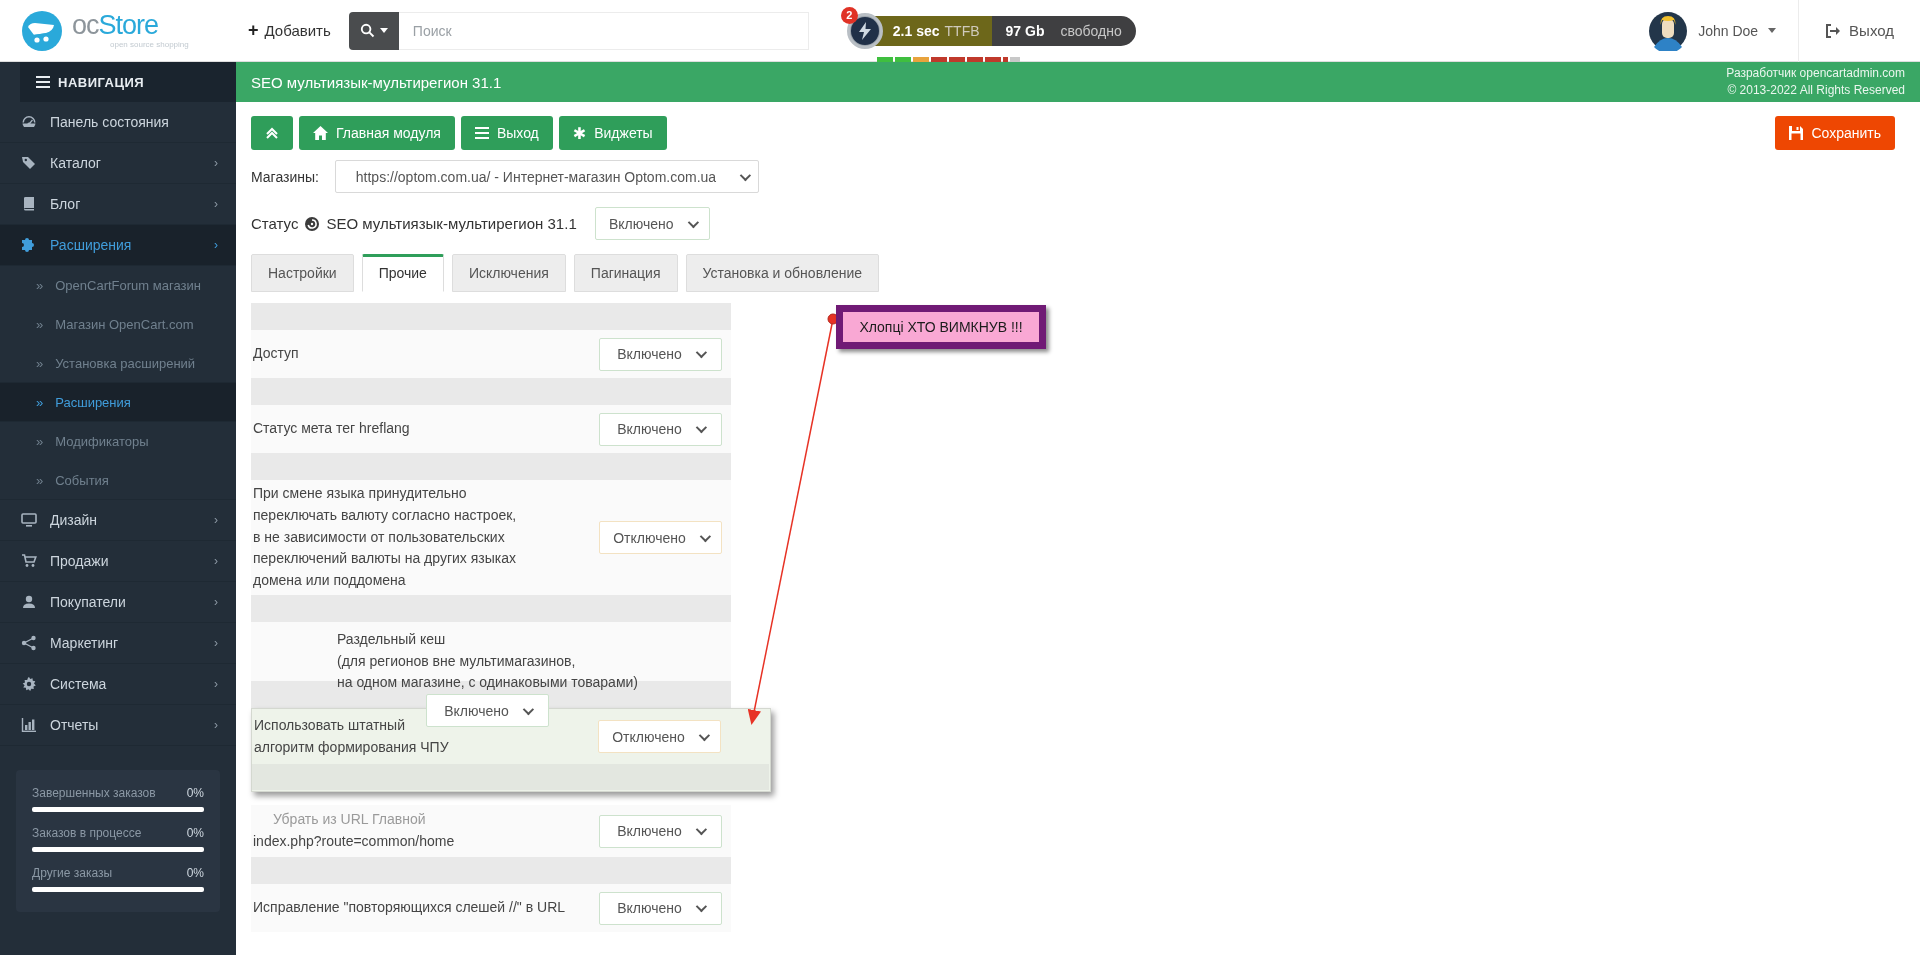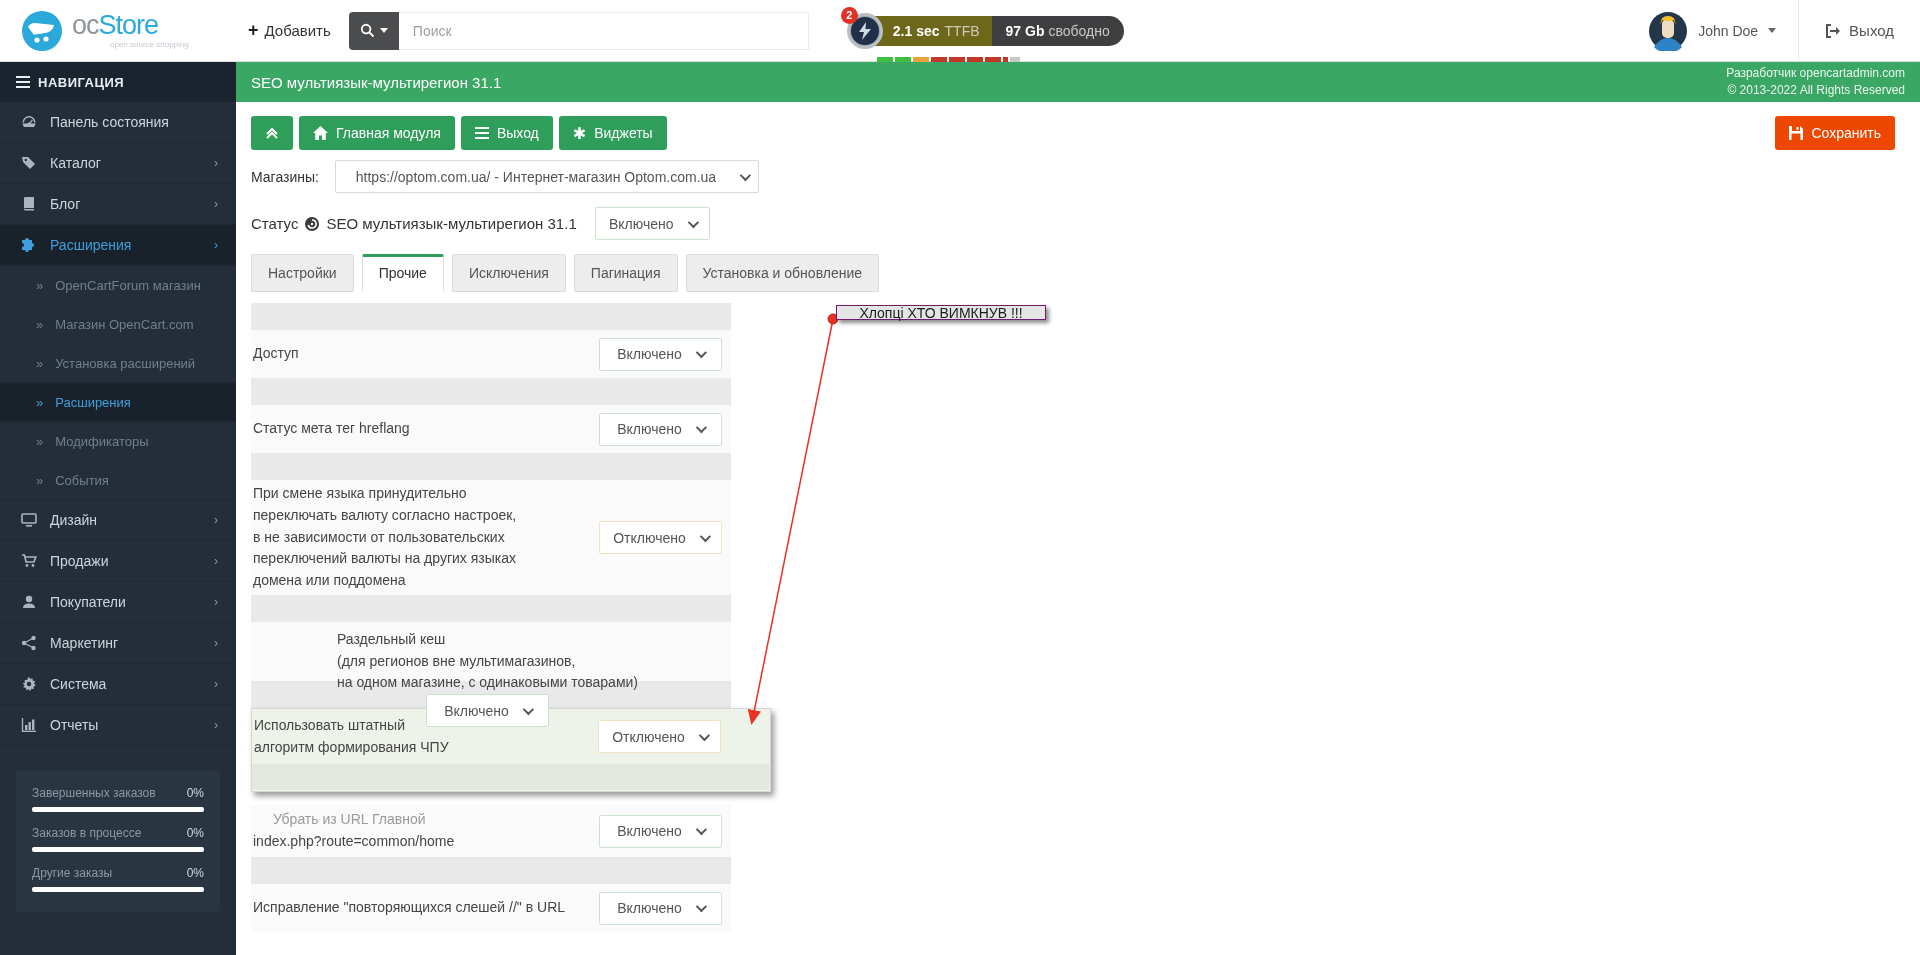--- a/index.html
+++ b/index.html
@@ -19,41 +19,41 @@
   .search-input { width:410px; border:1px solid #ececec; border-left:none; padding:0 14px; font-size:14px; color:#555; outline:none; }
   .search-input::placeholder { color:#9aa0a5; }
   .caret-down { width:0; height:0; border-left:4px solid transparent; border-right:4px solid transparent; border-top:5px solid #fff; }
 
   .perf-widget { position:relative; margin-left:38px; display:flex; align-items:center; }
   .perf-circle { position:relative; z-index:2; width:36px; height:36px; border-radius:50%; background:#9aa3ab; border:3px solid #b9bfc5; display:flex; align-items:center; justify-content:center; }
   .perf-circle-inner { width:28px; height:28px; border-radius:50%; background:#203048; display:flex; align-items:center; justify-content:center; }
   .perf-badge { position:absolute; top:-6px; left:-6px; z-index:3; background:#e03226; color:#fff; font-size:11px; font-weight:bold; width:17px; height:17px; border-radius:50%; display:flex; align-items:center; justify-content:center; }
   .perf-pill { display:flex; margin-left:-14px; height:30px; border-radius:0 15px 15px 0; overflow:hidden; font-size:14px; }
   .perf-ttfb { background:#6d671a; color:#fff; display:flex; align-items:center; padding:0 12px 0 24px; gap:5px; }
-  .perf-disk { background:#3f3f41; color:#fff; display:flex; align-items:center; padding:0 14px; gap:4px; }
+  .perf-disk { background:#3f3f41; color:#fff; display:flex; align-items:center; padding:0 14px; gap:16px; }
   .perf-dim { color:#cfcabc; font-weight:normal; }
   .perf-dim2 { color:#c8c8c8; font-weight:normal; }
   .perf-bold { font-weight:bold; }
   .perf-segments { position:absolute; top:44px; left:30px; display:flex; gap:2px; }
   .perf-seg { height:5px; }
 
   .nav-right { margin-left:auto; display:flex; align-items:center; height:100%; }
   .user-box { display:flex; align-items:center; gap:10px; padding:0 22px; cursor:pointer; }
   .user-name { color:#555; font-size:14px; }
   .user-caret { width:0; height:0; border-left:4px solid transparent; border-right:4px solid transparent; border-top:5px solid #666; }
   .nav-divider { width:1px; height:62px; background:#ececec; }
   .logout-box { display:flex; align-items:center; gap:8px; padding:0 26px; color:#555; font-size:15px; cursor:pointer; }
 
   
   .shell { display:flex; height:893px; }
   .sidebar { width:236px; background:#232e39; flex-shrink:0; display:flex; flex-direction:column; }
   .main { flex:1; position:relative; }
 
   
-  .nav-title { height:40px; background:#1a242e; color:#e8edf1; font-size:13px; font-weight:bold; letter-spacing:.5px; display:flex; align-items:center; gap:8px; padding-left:16px; }
+  .nav-title { height:40px; background:#1a242e; color:#e8edf1; font-size:13px; font-weight:bold; letter-spacing:.5px; display:flex; align-items:center; gap:8px; padding-left:16px;margin-left:20px; }
   .menu { list-style:none; }
   .menu-item { height:41px; display:flex; align-items:center; padding:0 18px 0 20px; color:#ccd5dd; font-size:14px; border-bottom:1px solid #1e2933; cursor:pointer; }
   .menu-item .mi-icon { width:18px; display:flex; justify-content:center; color:#a8b4c0; flex-shrink:0; }
   .menu-item .mi-label { margin-left:12px; }
   .menu-item .mi-chevron { margin-left:auto; color:#8d99a5; font-size:12px; }
   .menu-item.active { background:#19222b; color:#409ddb; }
   .menu-item.active .mi-icon, .menu-item.active .mi-chevron { color:#409ddb; }
   .submenu-item { height:39px; display:flex; align-items:center; padding-left:36px; color:#70808e; font-size:13px; cursor:pointer; }
   .submenu-item .sub-arrow { margin-right:12px; font-size:13px; }
   .submenu-item.active { background:#19222b; color:#409ddb; }
@@ -101,21 +101,21 @@
   .frow .flabel .muted { color:#9a9a9a; display:block;margin-left:20px; }
   .frow .fake-select { width:123px; flex-shrink:0; }
   .frow.h48 { height:48px;align-items:center; }
   .frow.h115 { height:115px; }
   .frow.h73 { height:59px;flex-direction:column; }
   .highlight-panel { width:520px; background:#eef3ea; box-shadow:3px 4px 6px rgba(0,0,0,.4); border:1px solid #d4d8d0; }
   .highlight-panel .frow { background:transparent; width:100%; padding-right:49px; height:55px; }
   .highlight-panel .hspacer { height:26px; background:#e3e7e0; margin:0 1px 1px 0; }
 
   
-  .annotation-tip { position:absolute; left:836px; top:305px; width:210px; height:15px; background:#e5e5e5; border:1px solid #701a75; box-shadow:3px 3px 4px rgba(0,0,0,.45); display:flex; align-items:center; justify-content:center; font-size:14px; color:#1c1c1c; z-index:60; }
+  .annotation-tip { position:absolute; left:836px; top:305px; width:210px; height:44px; background:#f9a8d4; border:7px solid #701a75; box-shadow:3px 3px 4px rgba(0,0,0,.45); display:flex; align-items:center; justify-content:center; font-size:14px; color:#1c1c1c; z-index:60; }
   .overlay-svg { position:absolute; left:0; top:0; width:1920px; height:955px; pointer-events:none; z-index:55; }
 
   .icon-svg { display:block; }
 </style>
 </head>
 <body>
 
 <div class="navbar">
   <div class="logo-area">
     <svg class="icon-svg" width="44" height="44" viewBox="0 0 44 44">

